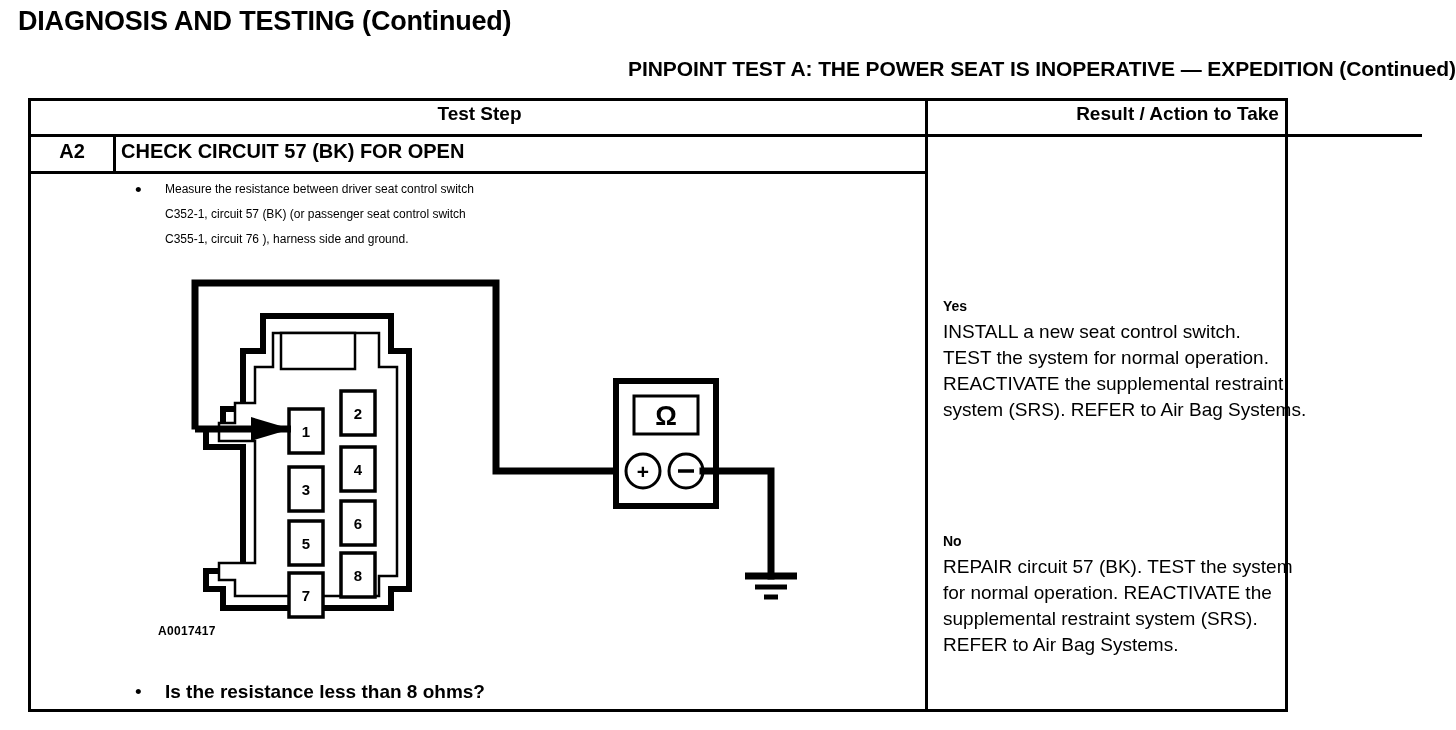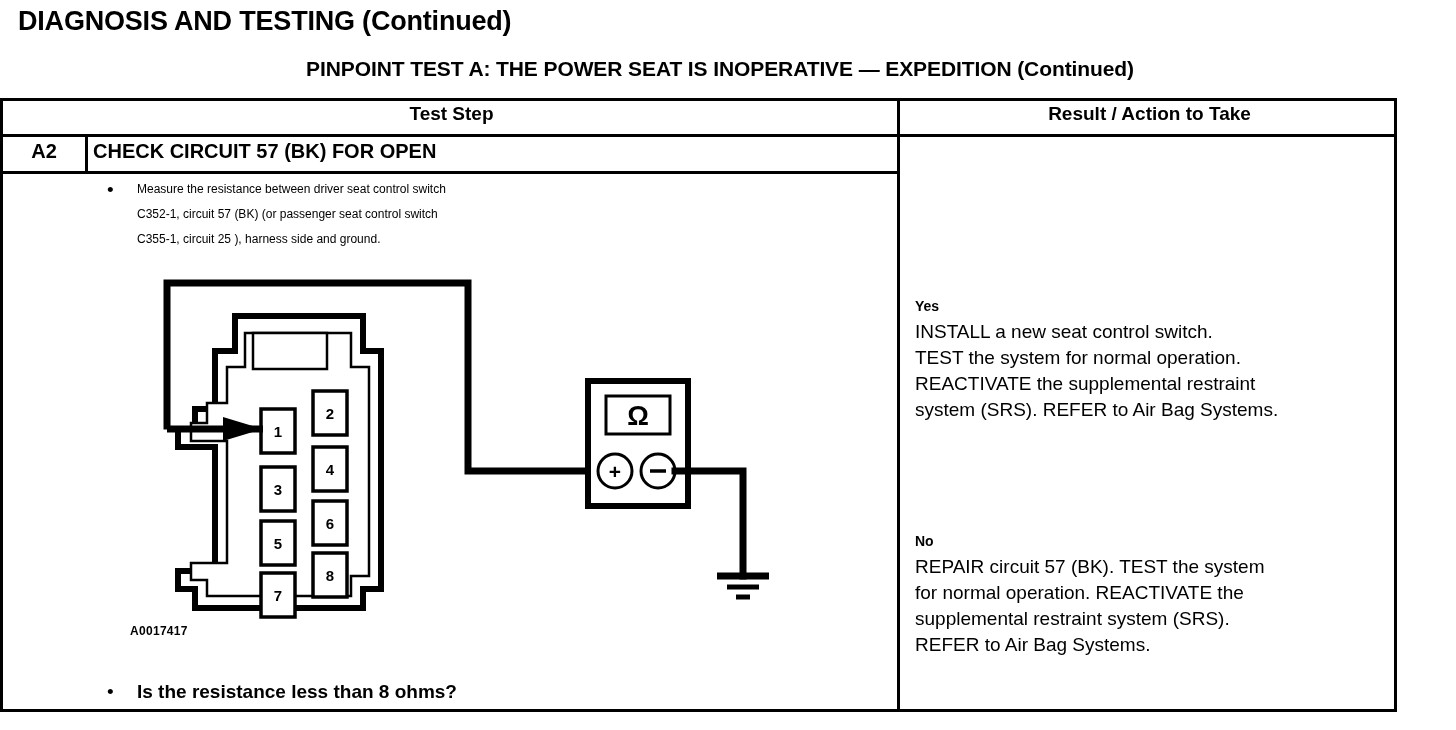--- a/index.html
+++ b/index.html
@@ -24,33 +24,34 @@
     font-size: 27px;
     font-weight: bold;
     letter-spacing: -0.2px;
     white-space: nowrap;
   }
   #pinpoint-subtitle {
     position: absolute;
     left: 0;
     top: 57px;
     width: 1440px;
-    text-align: center;
+    text-align: right;
     font-size: 21px;
     font-weight: bold;
     letter-spacing: -0.1px;
     white-space: nowrap;
+    padding-left: 16px;
   }
 
   
   #test-table {
     position: absolute;
-    left: 0;
+    left: 28px;
     top: 98px;
-    width: 1397px;
+    width: 1260px;
     height: 614px;
     border: 3px solid #000;
     box-sizing: border-box;
   }
   .hline {
     position: absolute;
     background: #000;
     height: 3px;
   }
   .vline {
@@ -202,21 +203,21 @@
 
   <div id="step-id">A2</div>
   <div id="step-title">CHECK CIRCUIT 57 (BK) FOR OPEN</div>
 
   <div id="instruction-block">
     <div class="bullet-row">
       <div class="bullet-dot">•</div>
       <div class="bullet-text">
         <span class="ln">Measure the resistance between driver seat control switch</span>
         <span class="ln">C352-1, circuit 57 (BK) (or passenger seat control switch</span>
-        <span class="ln">C355-1, circuit 25 ), harness side and ground.</span>
+        <span class="ln">C355-1, circuit 76 ), harness side and ground.</span>
       </div>
     </div>
   </div>
 
   <div id="diagram">
     <svg width="680" height="360" viewBox="0 0 680 360">
 
       <g fill="none" stroke="#000">
         <path d="M 44 155 L 44 12 L 345 12 L 345 200 L 490 200" stroke-width="7" stroke-linecap="square" stroke-linejoin="miter"></path>
       </g>

